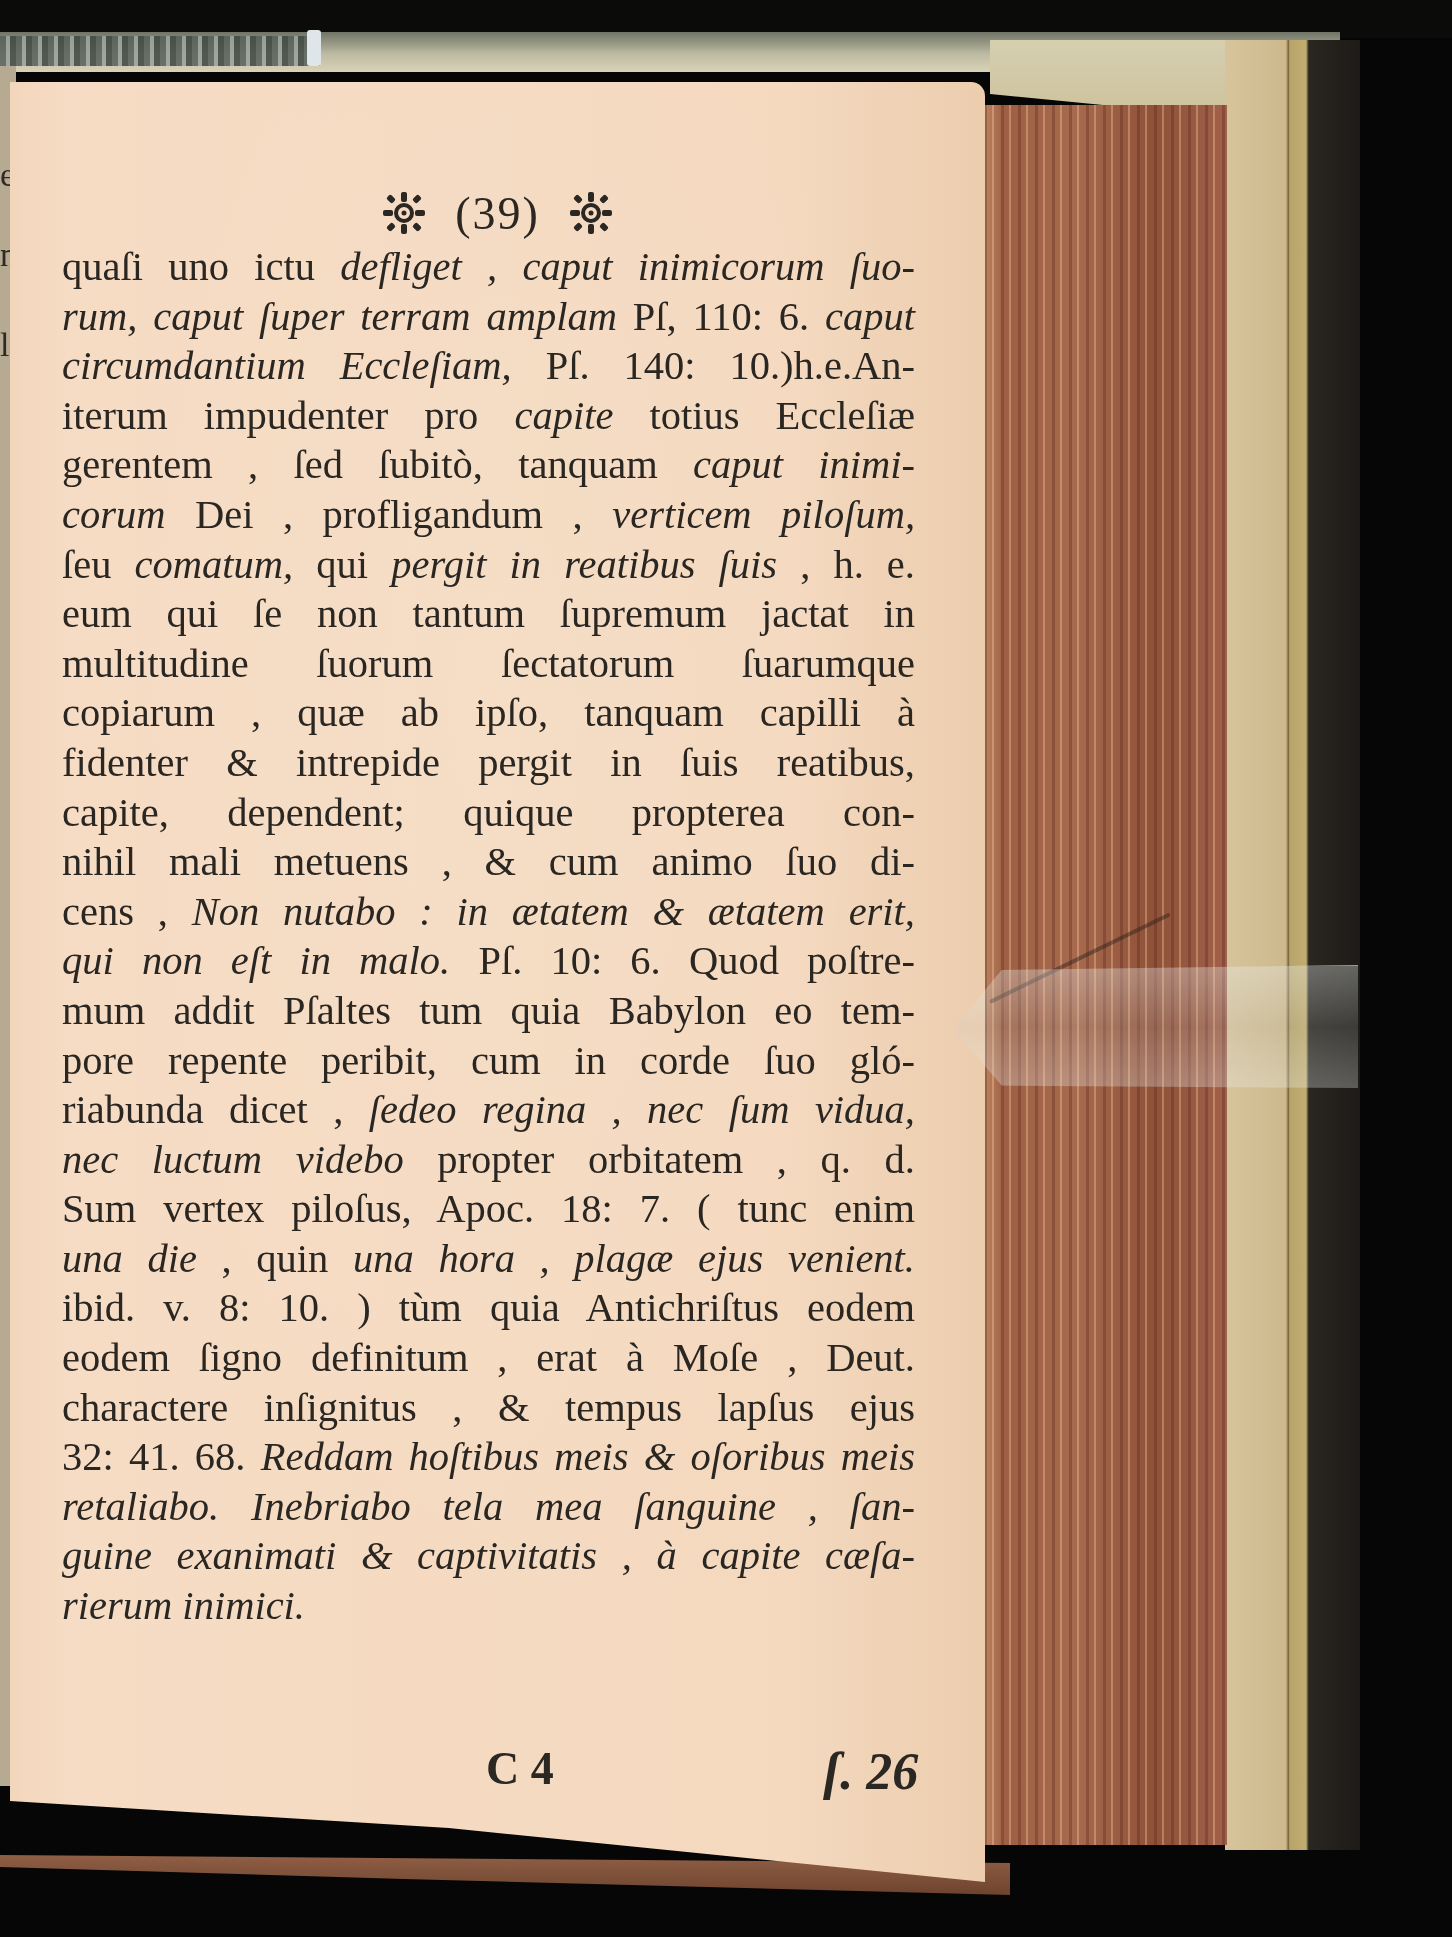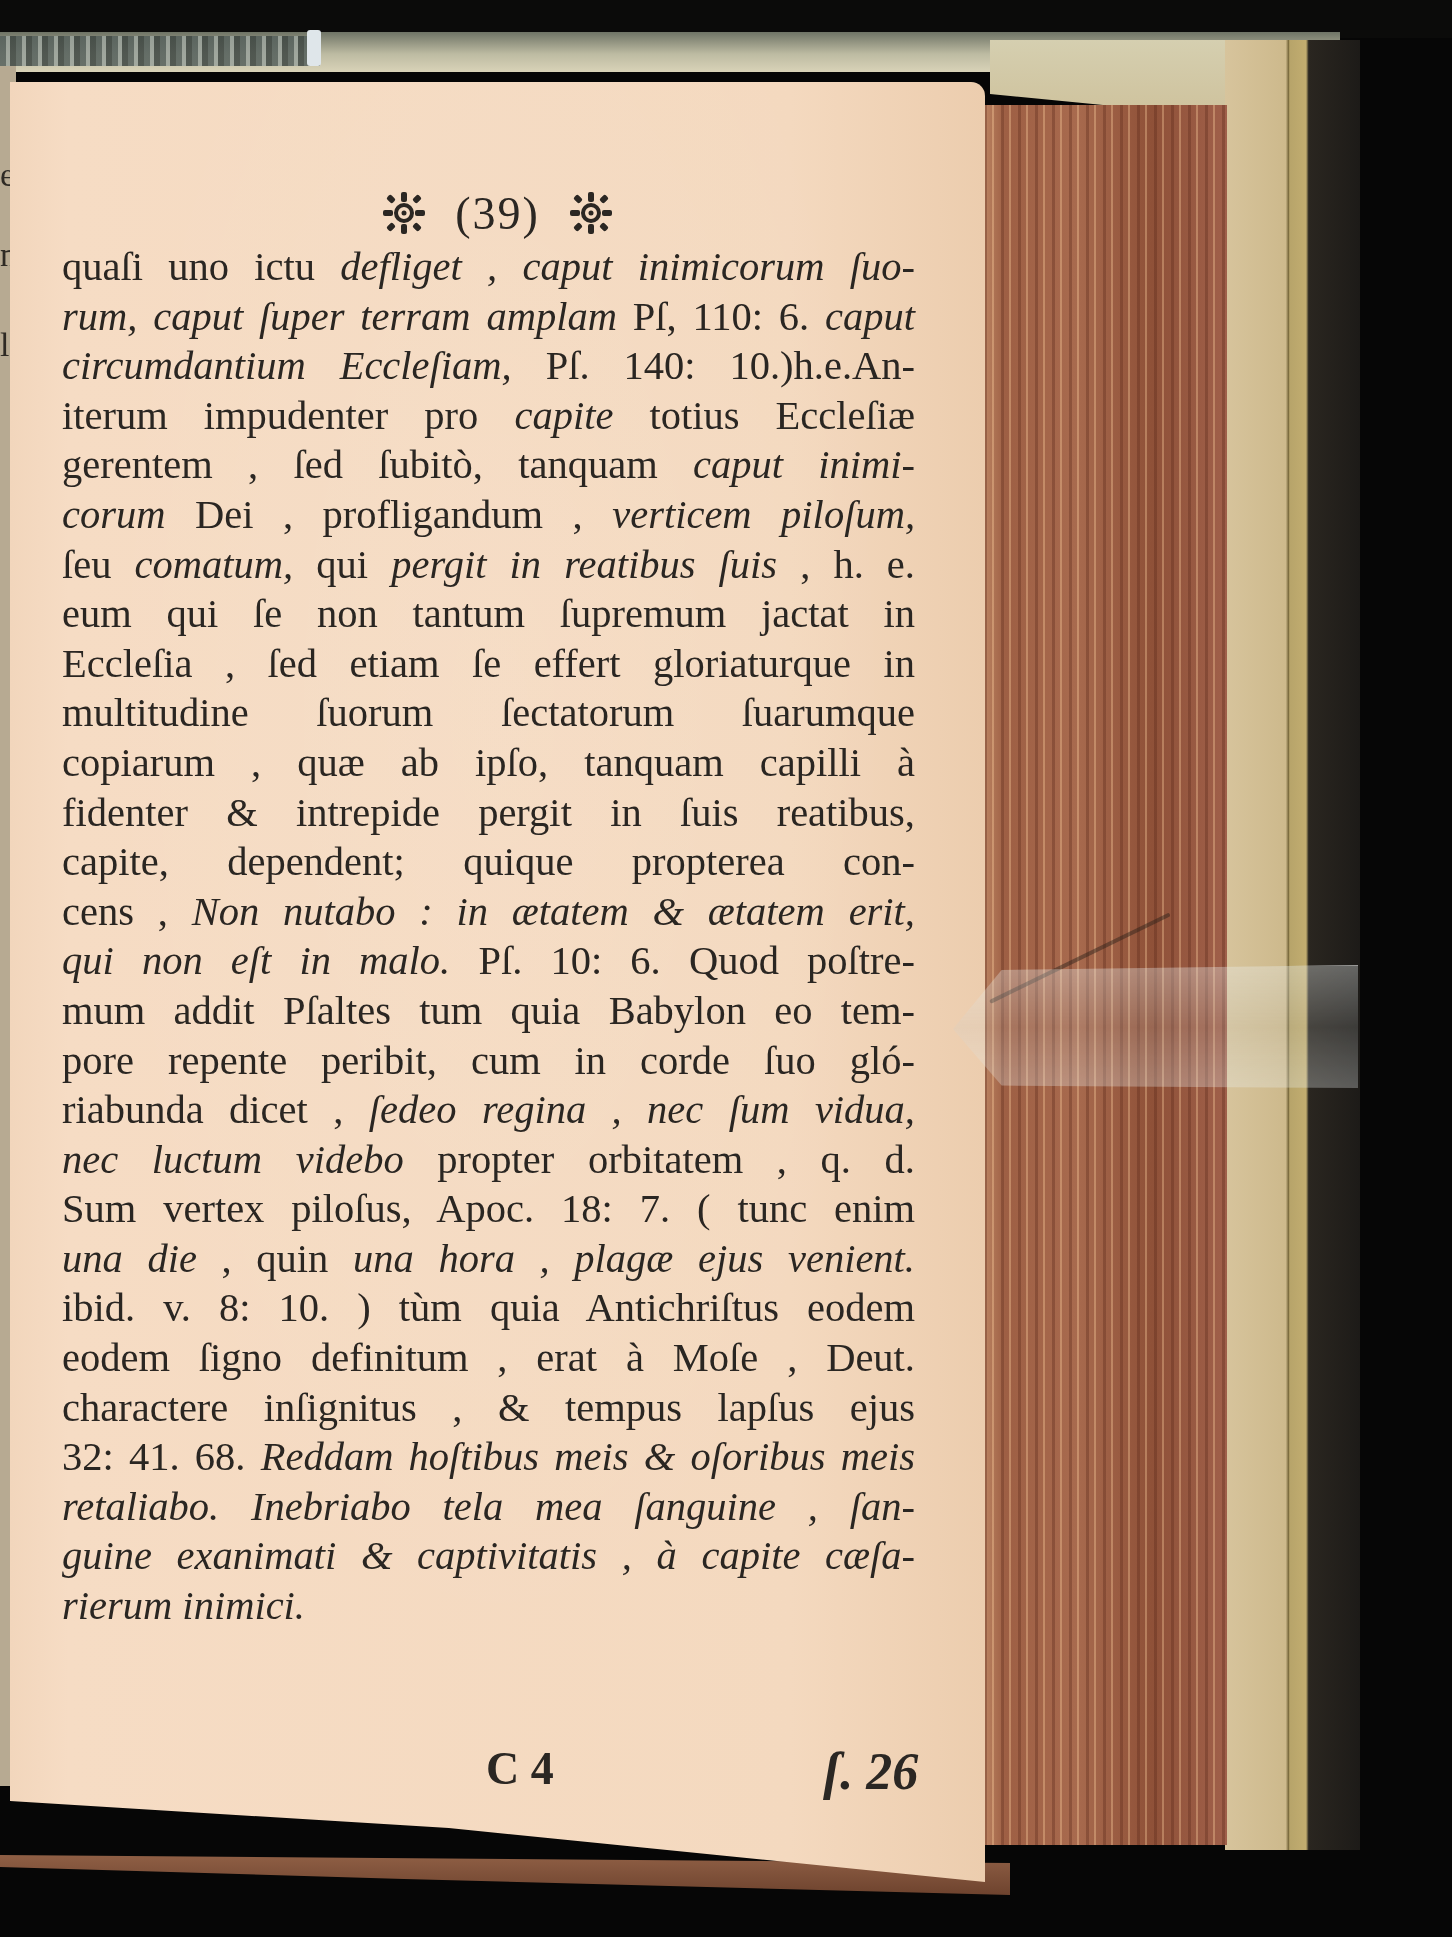--- a/index.html
+++ b/index.html
@@ -116,25 +116,25 @@
 
   <div class="text" id="body-text">
       <span class="line"><span>quaſi uno ictu </span><span class="it">defliget , caput  inimicorum ſuo-</span></span>
       <span class="line"><span class="it">rum, caput ſuper terram  amplam </span><span>Pſ, 110: 6. </span><span class="it">caput</span></span>
       <span class="line"><span class="it">circumdantium Eccleſiam, </span><span>Pſ. 140: 10.)h.e.An-</span></span>
       <span class="line"><span>iterum impudenter pro </span><span class="it">capite</span><span> totius Eccleſiæ</span></span>
       <span class="line"><span>gerentem , ſed ſubitò,  tanquam </span><span class="it">caput inimi-</span></span>
       <span class="line"><span class="it">corum</span><span> Dei , profligandum , </span><span class="it">verticem piloſum,</span></span>
       <span class="line"><span>ſeu </span><span class="it">comatum,</span><span> qui </span><span class="it">pergit  in  reatibus  ſuis</span><span> ,  h.  e.</span></span>
       <span class="line"><span>eum qui ſe non  tantum  ſupremum jactat in</span></span>
-      <span class="line"><span>Eccleſia ,  ſed etiam ſe effert gloriaturque in</span></span>
       <span class="line"><span>multitudine ſuorum ſectatorum  ſuarumque</span></span>
       <span class="line"><span>copiarum ,  quæ ab ipſo,  tanquam capilli à</span></span>
       <span class="line"><span>fidenter &amp; intrepide pergit in ſuis reatibus,</span></span>
       <span class="line"><span>capite,  dependent;  quique propterea con-</span></span>
+      <span class="line"><span>nihil mali metuens ,  &amp; cum animo ſuo di-</span></span>
       <span class="line"><span>cens ,  </span><span class="it">Non  nutabo :  in  ætatem  &amp;  ætatem  erit,</span></span>
       <span class="line"><span class="it">qui non eſt in malo.</span><span>  Pſ. 10: 6.    Quod poſtre-</span></span>
       <span class="line"><span>mum addit Pſaltes tum quia Babylon  eo tem-</span></span>
       <span class="line"><span>pore repente peribit,  cum  in corde ſuo gló-</span></span>
       <span class="line"><span>riabunda  dicet ,  </span><span class="it">ſedeo regina ,  nec ſum vidua,</span></span>
       <span class="line"><span class="it">nec  luctum  videbo</span><span>  propter   orbitatem ,   q. d.</span></span>
       <span class="line"><span>Sum vertex piloſus, Apoc. 18: 7. ( tunc enim</span></span>
       <span class="line"><span class="it">una die</span><span> ,  quin  </span><span class="it">una  hora ,  plagæ  ejus  venient.</span></span>
       <span class="line"><span>ibid. v. 8: 10. )  tùm quia Antichriſtus eodem</span></span>
       <span class="line"><span>eodem ſigno definitum ,  erat à  Moſe ,  Deut.</span></span>

